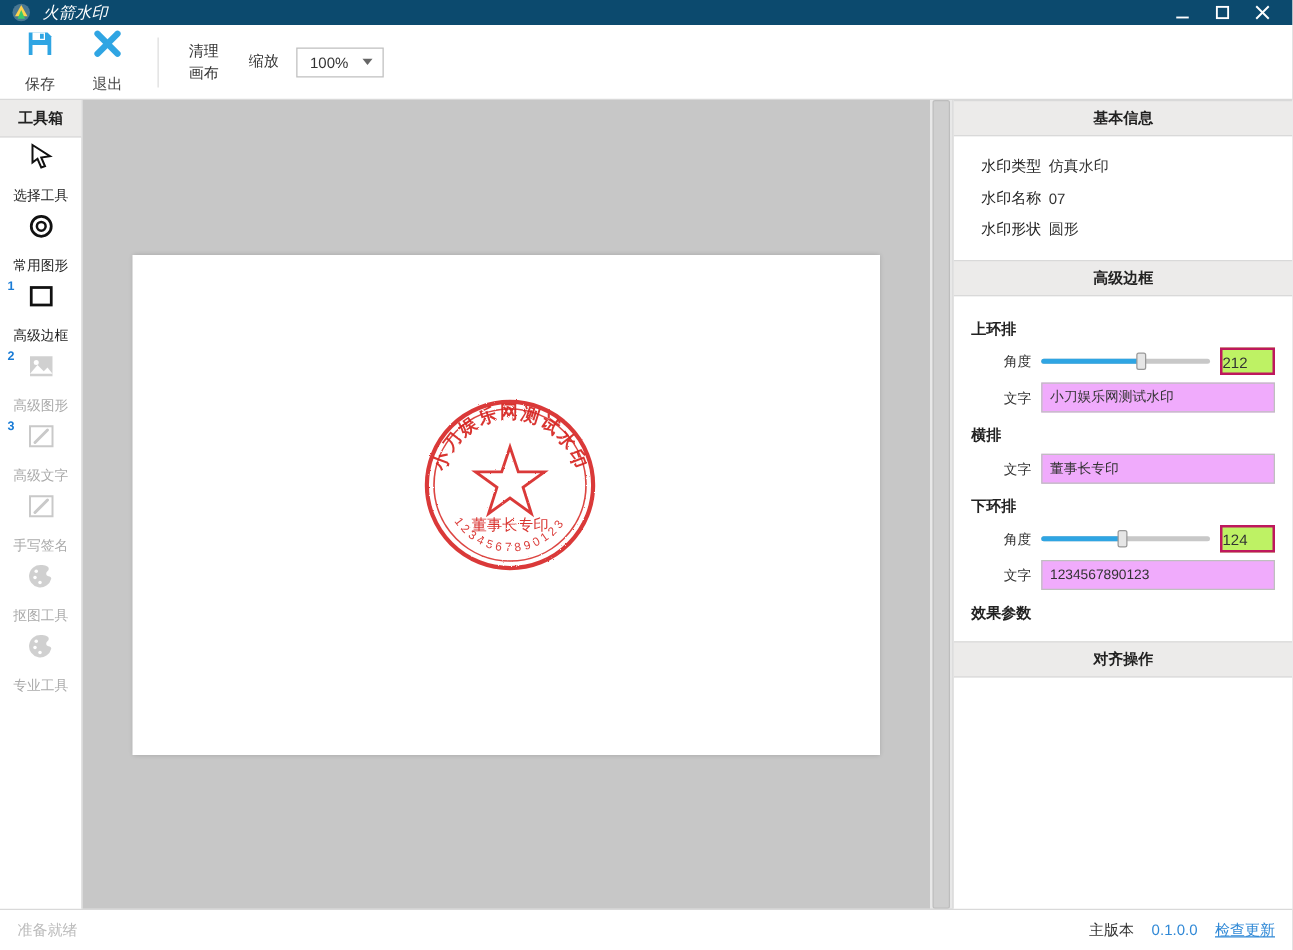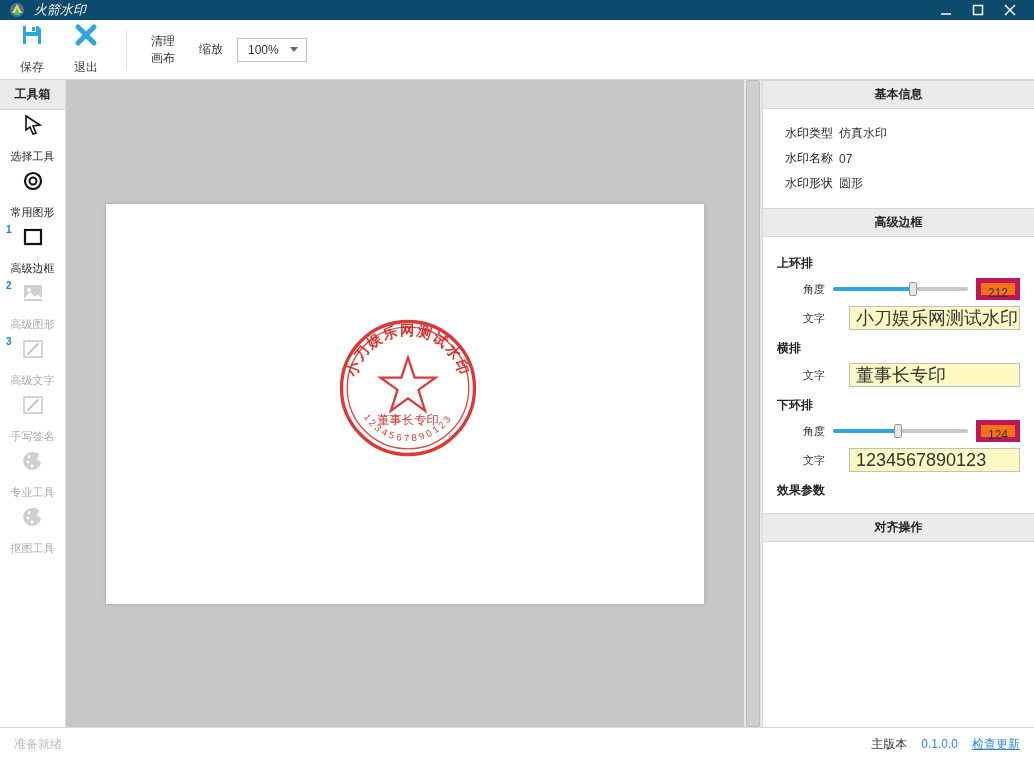--- a/index.html
+++ b/index.html
@@ -48,22 +48,22 @@
 .prop-row { display: flex; align-items: center; margin: 8px 0; gap: 6px; }
 .prop-row .plabel { width: 56px; text-align: right; color: #222; font-size: 12px; }
 .prop-row .plabel.bold { font-weight: normal; text-align:right; }
 .prop-row .pval { color: #333; font-size: 12px; }
 .group-label { font-weight: bold; font-size: 12px; margin: 10px 0 6px 0; color: #222; }
 .sub-row { display: flex; align-items: center; gap: 8px; margin: 6px 0; }
 .sub-row .slabel { width: 48px; text-align: right; font-size: 11px; color: #333; }
 .slider { flex: 1; height: 4px; background: #c8c8c8; position: relative; border-radius: 2px; }
 .slider .fill { position: absolute; left: 0; top: 0; bottom: 0; background: #2fa5e3; border-radius: 2px; }
 .slider .handle { position: absolute; top: -5px; width: 8px; height: 14px; background: #e6e6e6; border: 1px solid #999; border-radius: 2px; transform: translateX(-50%); }
-.numbox { width: 44px; height: 22px; border: 5px solid #be185d; text-align: center; font-size: 12px; line-height: 20px; background:#f97316; }
-.textbox { flex:1; height: 24px; border: 1px solid #bfbfbf; padding: 0 6px; font-size: 18px; line-height:22px; background:#fef9c3; overflow:hidden; white-space:nowrap;margin-left:16px; }
+.numbox { width: 44px; height: 22px; border: 2px solid #be185d; font-size: 12px; line-height: 20px; background:#bef264; }
+.textbox { flex:1; height: 24px; border: 1px solid #bfbfbf; padding: 0 6px; font-size: 11px; line-height:22px; background:#f0abfc; overflow:hidden; white-space:nowrap; }
 
 
 .statusbar { height: 28px; border-top: 1px solid #d9d9d9; display: flex; align-items: center; padding: 16px 14px; gap: 14px; font-size: 12px; }
 .statusbar .ready { color: #bbb; }
 .statusbar .spacer { flex: 1; }
 .statusbar .vlabel { color: #333; }
 .statusbar .version { color: #2f88d6; }
 .statusbar .update { color: #2f88d6; text-decoration: underline; cursor: pointer; text-align: right; }
 
 
@@ -203,33 +203,33 @@
 
     <div class="tool-item disabled">
       <span class="ticon">
           <svg viewBox="0 0 24 24">
             <path d="M12 3 A9 9 0 1 0 20 14 C20 11 16 13 16 10 C16 8 18 8 18 6 C18 4 15 3 12 3 Z" fill="#999"></path>
             <circle cx="8" cy="8" r="1.4" fill="#fff"></circle>
             <circle cx="7" cy="13" r="1.4" fill="#fff"></circle>
             <circle cx="11" cy="17" r="1.4" fill="#fff"></circle>
           </svg>
         </span>
-      <span class="tlabel">专业工具</span>
+      <span class="tlabel">抠图工具</span>
     </div>
 
     <div class="tool-item disabled">
       <span class="ticon">
           <svg viewBox="0 0 24 24">
             <path d="M12 3 A9 9 0 1 0 20 14 C20 11 16 13 16 10 C16 8 18 8 18 6 C18 4 15 3 12 3 Z" fill="#999"></path>
             <circle cx="8" cy="8" r="1.4" fill="#fff"></circle>
             <circle cx="7" cy="13" r="1.4" fill="#fff"></circle>
             <circle cx="11" cy="17" r="1.4" fill="#fff"></circle>
           </svg>
         </span>
-      <span class="tlabel">抠图工具</span>
+      <span class="tlabel">专业工具</span>
     </div>
   </div>
 
   <div class="canvas-area">
     <div class="canvas-inner">
       <div class="canvas-page">
         <div class="stamp">
           <svg viewBox="0 0 160 160">
             <defs>
               <path id="arcTop" d="M 80 80 m -56 0 a 56 56 0 1 1 112 0"></path>

